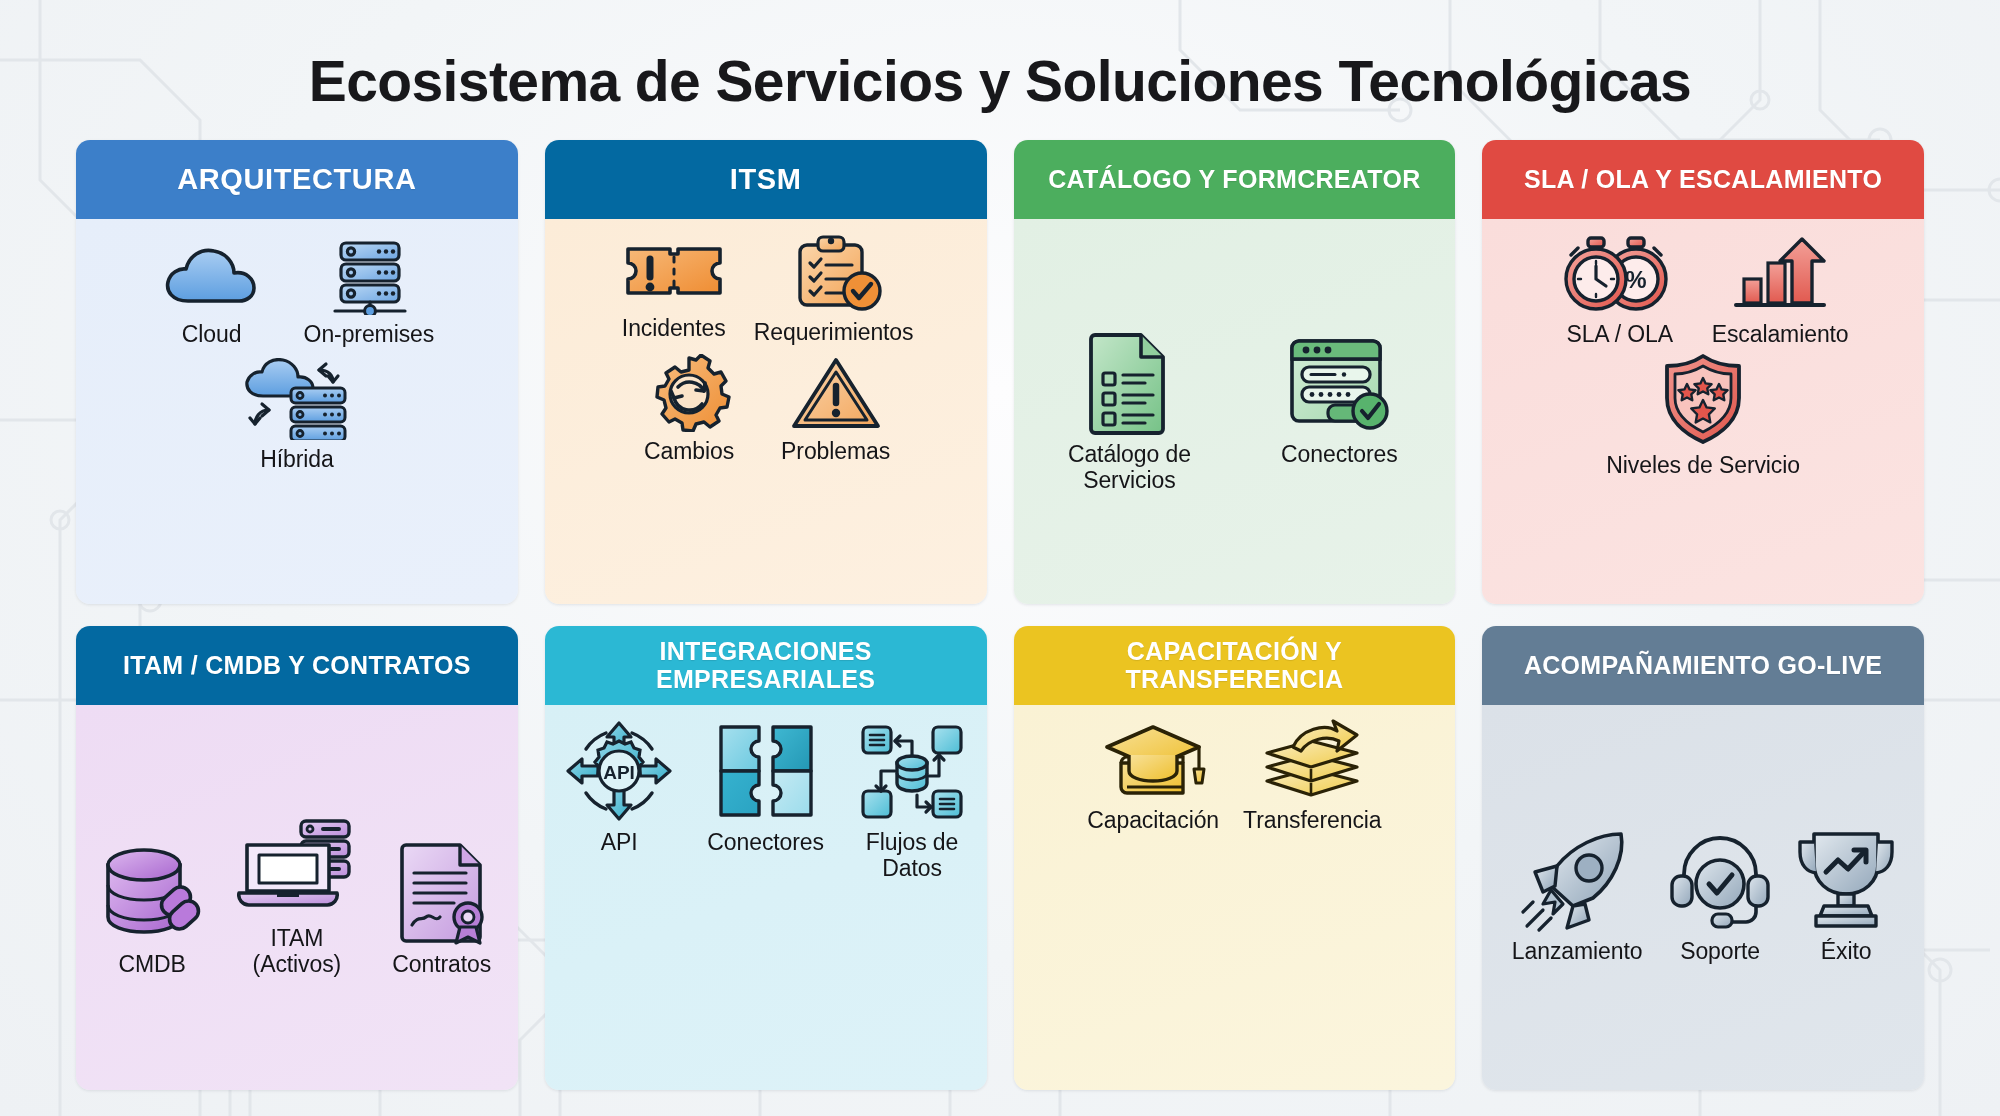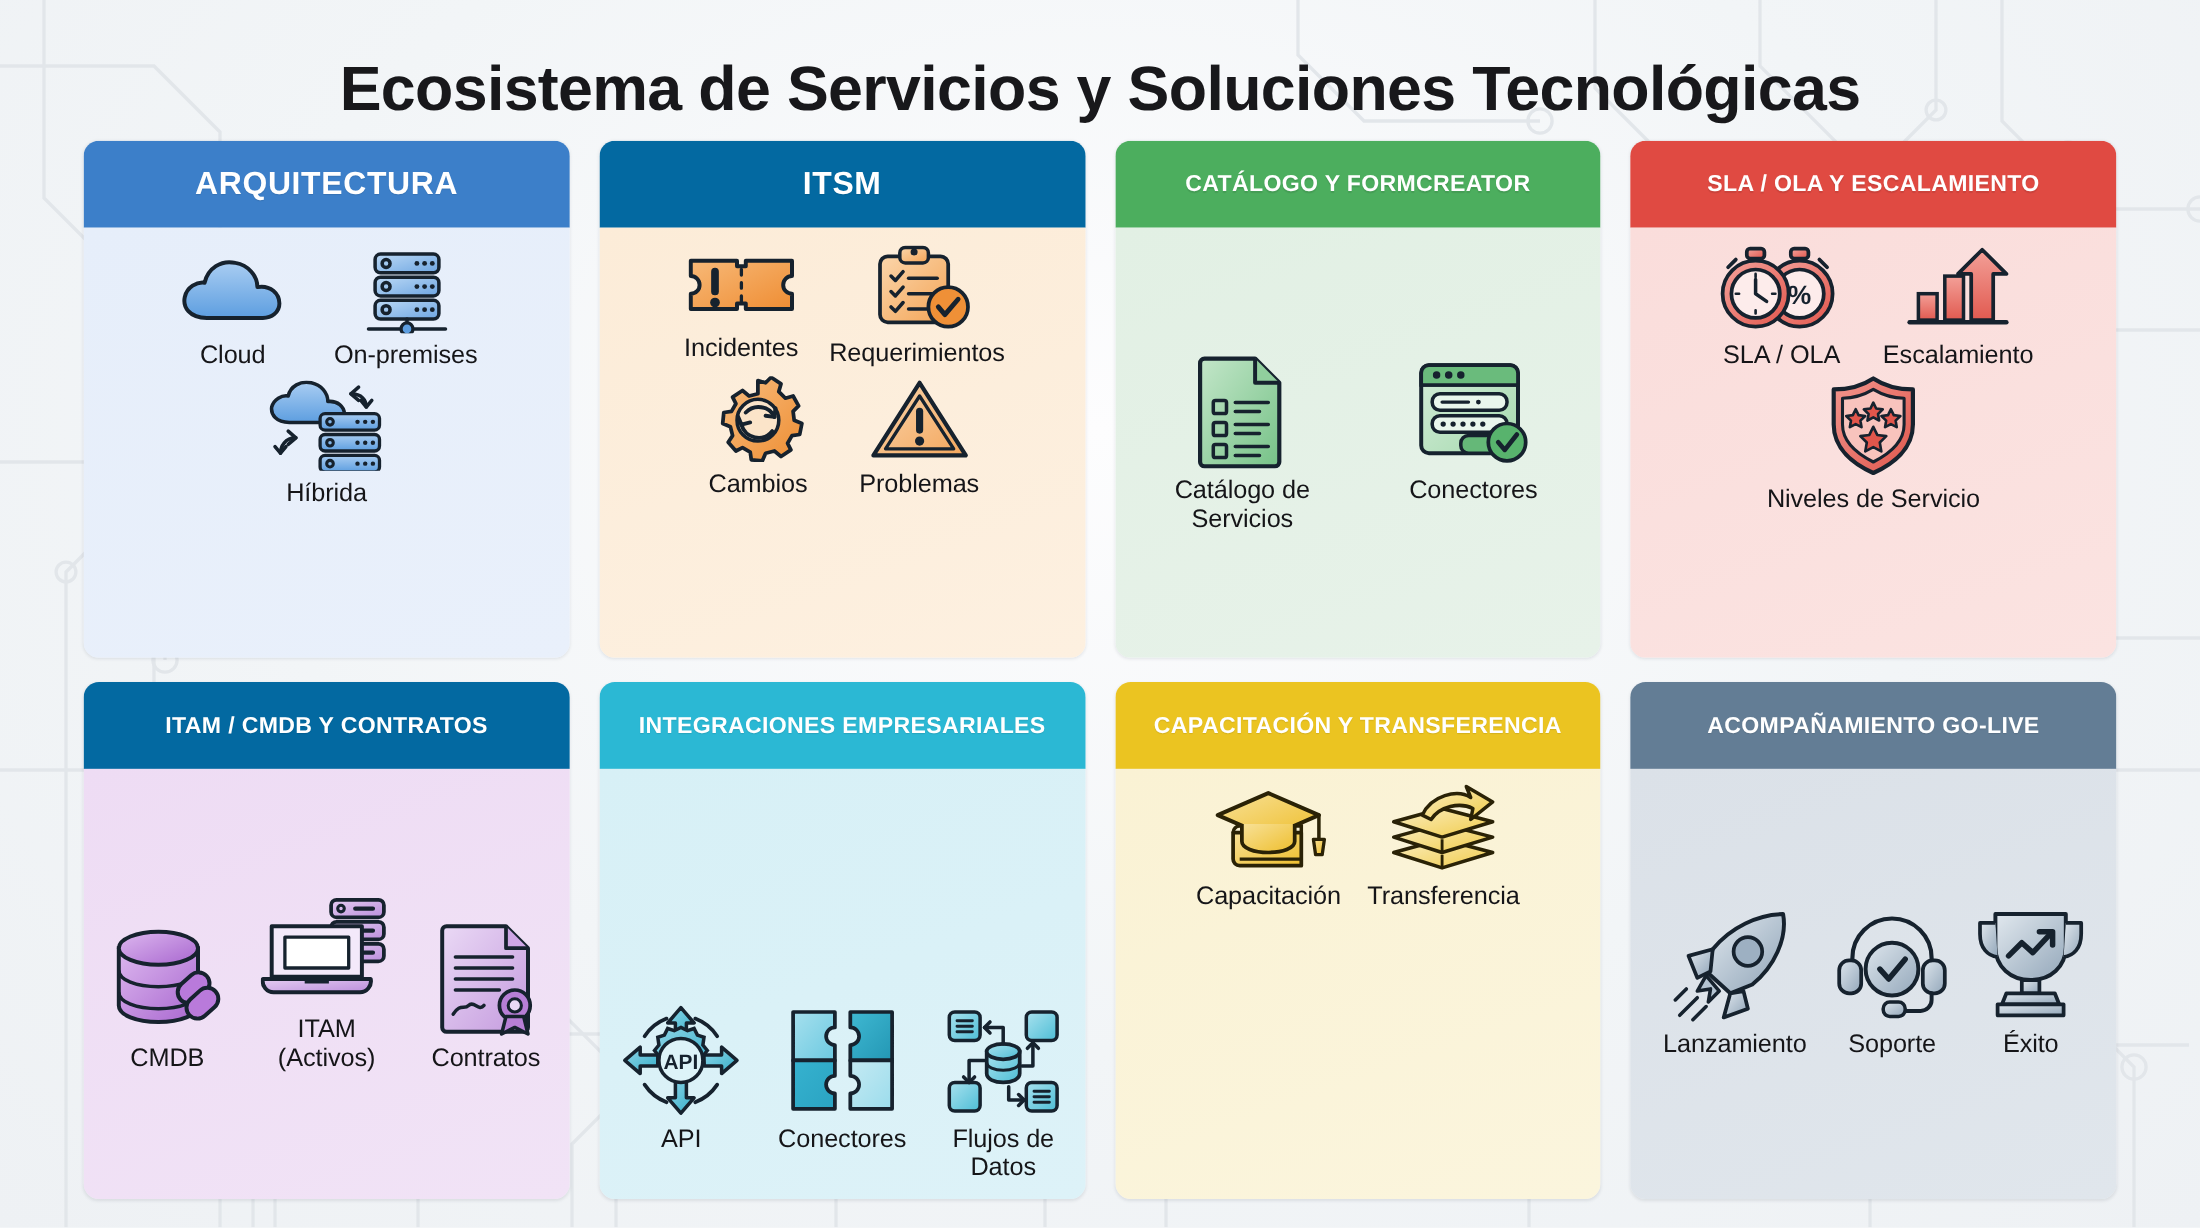--- a/index.html
+++ b/index.html
@@ -45,21 +45,21 @@
 
   
   #title {
     text-align: center;
     font-size: 57px;
     font-weight: bold;
     color: #18181b;
     letter-spacing: -0.6px;
     line-height: 1.05;
     padding-top: 26px;
-    padding-bottom: 16px;
+    padding-bottom: 28px;
     white-space: nowrap;
   }
 
   
   #grid {
     flex: 1 1 auto;
     display: grid;
     grid-template-columns: repeat(4, 1fr);
     grid-template-rows: repeat(2, 1fr);
     column-gap: 27px;
@@ -82,21 +82,21 @@
     line-height: 1.12;
     display: flex;
     align-items: center;
     justify-content: center;
     padding: 0 10px;
     height: 79px;
     flex: 0 0 79px;
     font-size: 29px;
     text-shadow: 0 1px 1px rgba(0,0,0,.10);
   }
-  .card-header.small { font-size: 21px; letter-spacing: .3px; }
+  .card-header.small { font-size: 25px; letter-spacing: .3px; }
 
   .card-body {
     flex: 1 1 auto;
     padding: 14px 12px 16px 12px;
     display: flex;
     flex-direction: column;
     align-items: center;
     justify-content: flex-start;
   }
 
@@ -611,21 +611,21 @@
               </svg>
             </span>
             <span class="item-label">Contratos</span>
           </div>
         </div>
       </div>
     </div>
 
     <div class="card c-integr">
       <div class="card-header small" style="background:#2BB8D4">INTEGRACIONES EMPRESARIALES</div>
-      <div class="card-body" style="justify-content:flex-end">
+      <div class="card-body" style="justify-content:flex-start">
         <div class="item-row" style="gap:12px; align-items:flex-start">
           <div class="item" style="width:132px">
             <span class="item-icon">
               <svg width="114" height="104" viewBox="0 0 114 104">
                 <defs>
                     <linearGradient id="gF1" x1="0" y1="0" x2="1" y2="1">
                   <stop offset="0%" stop-color="#8fd6e8"></stop>
                       <stop offset="100%" stop-color="#35aec9"></stop>
                     </linearGradient>
                   </defs>

